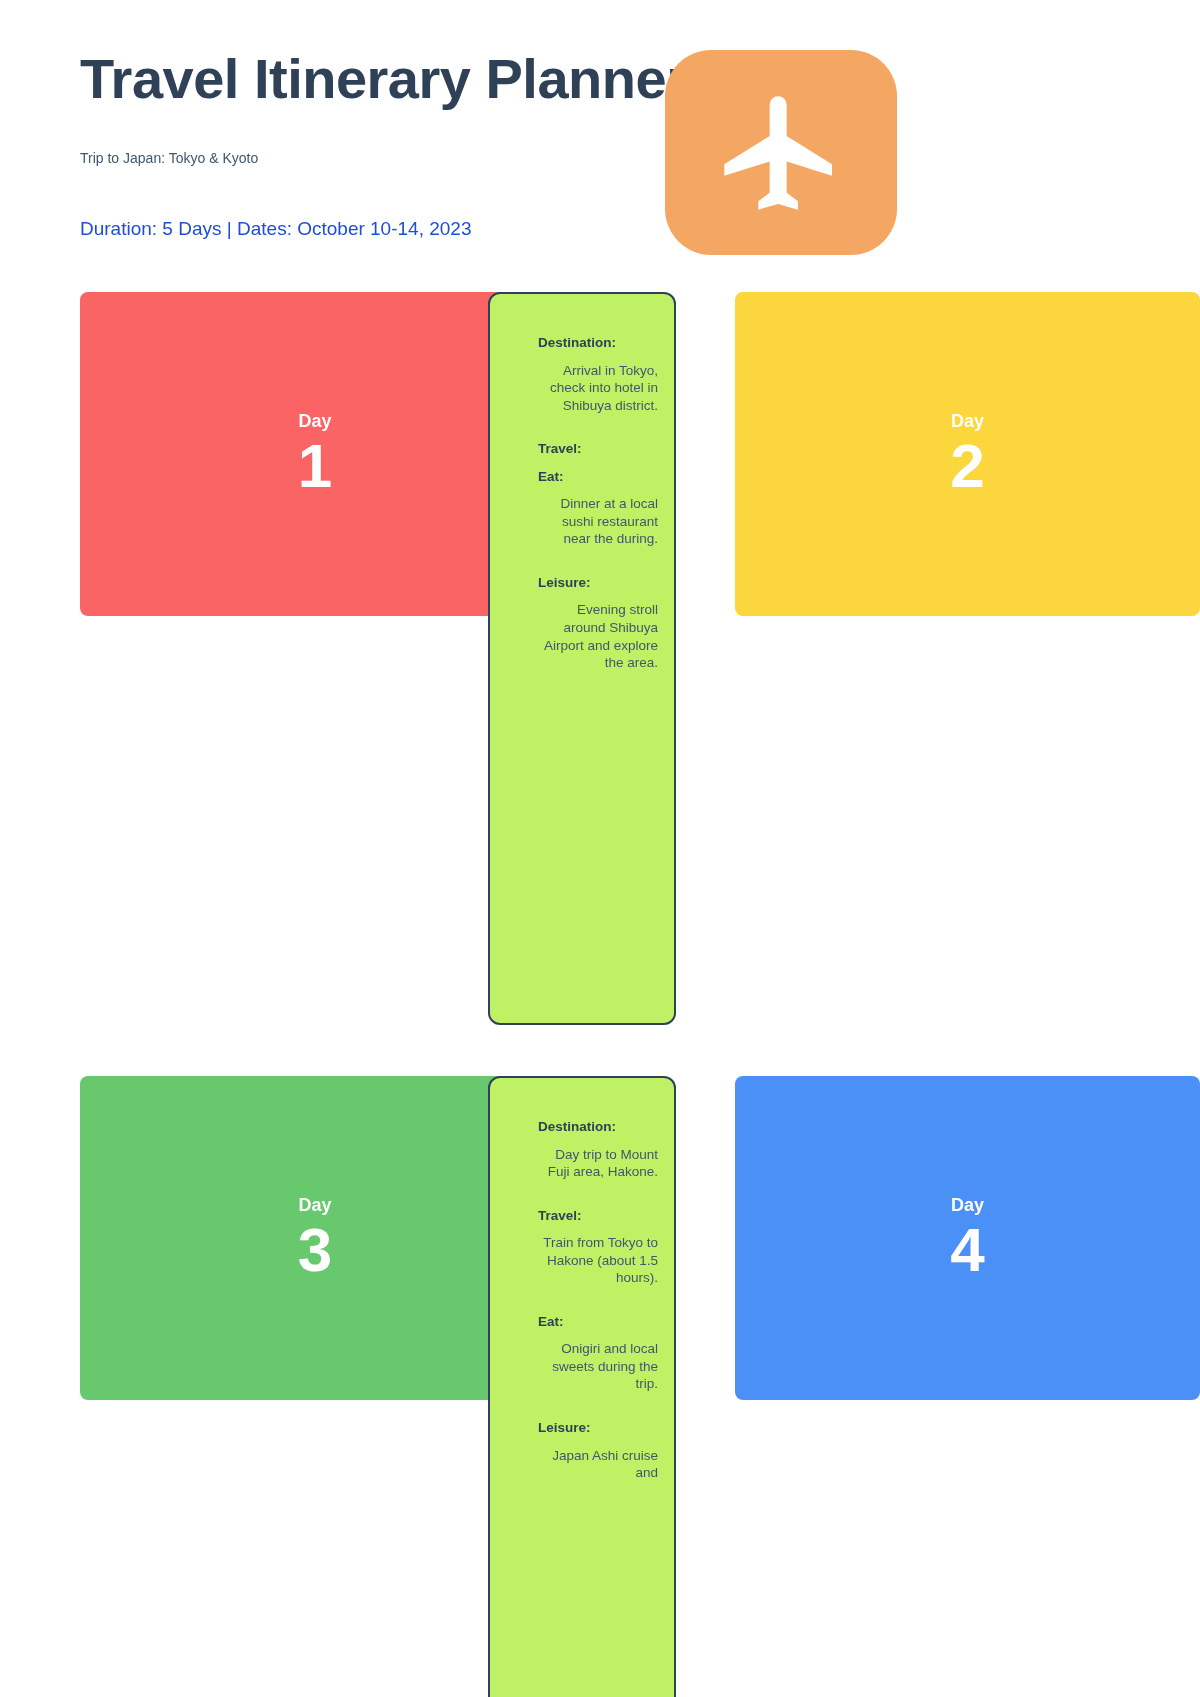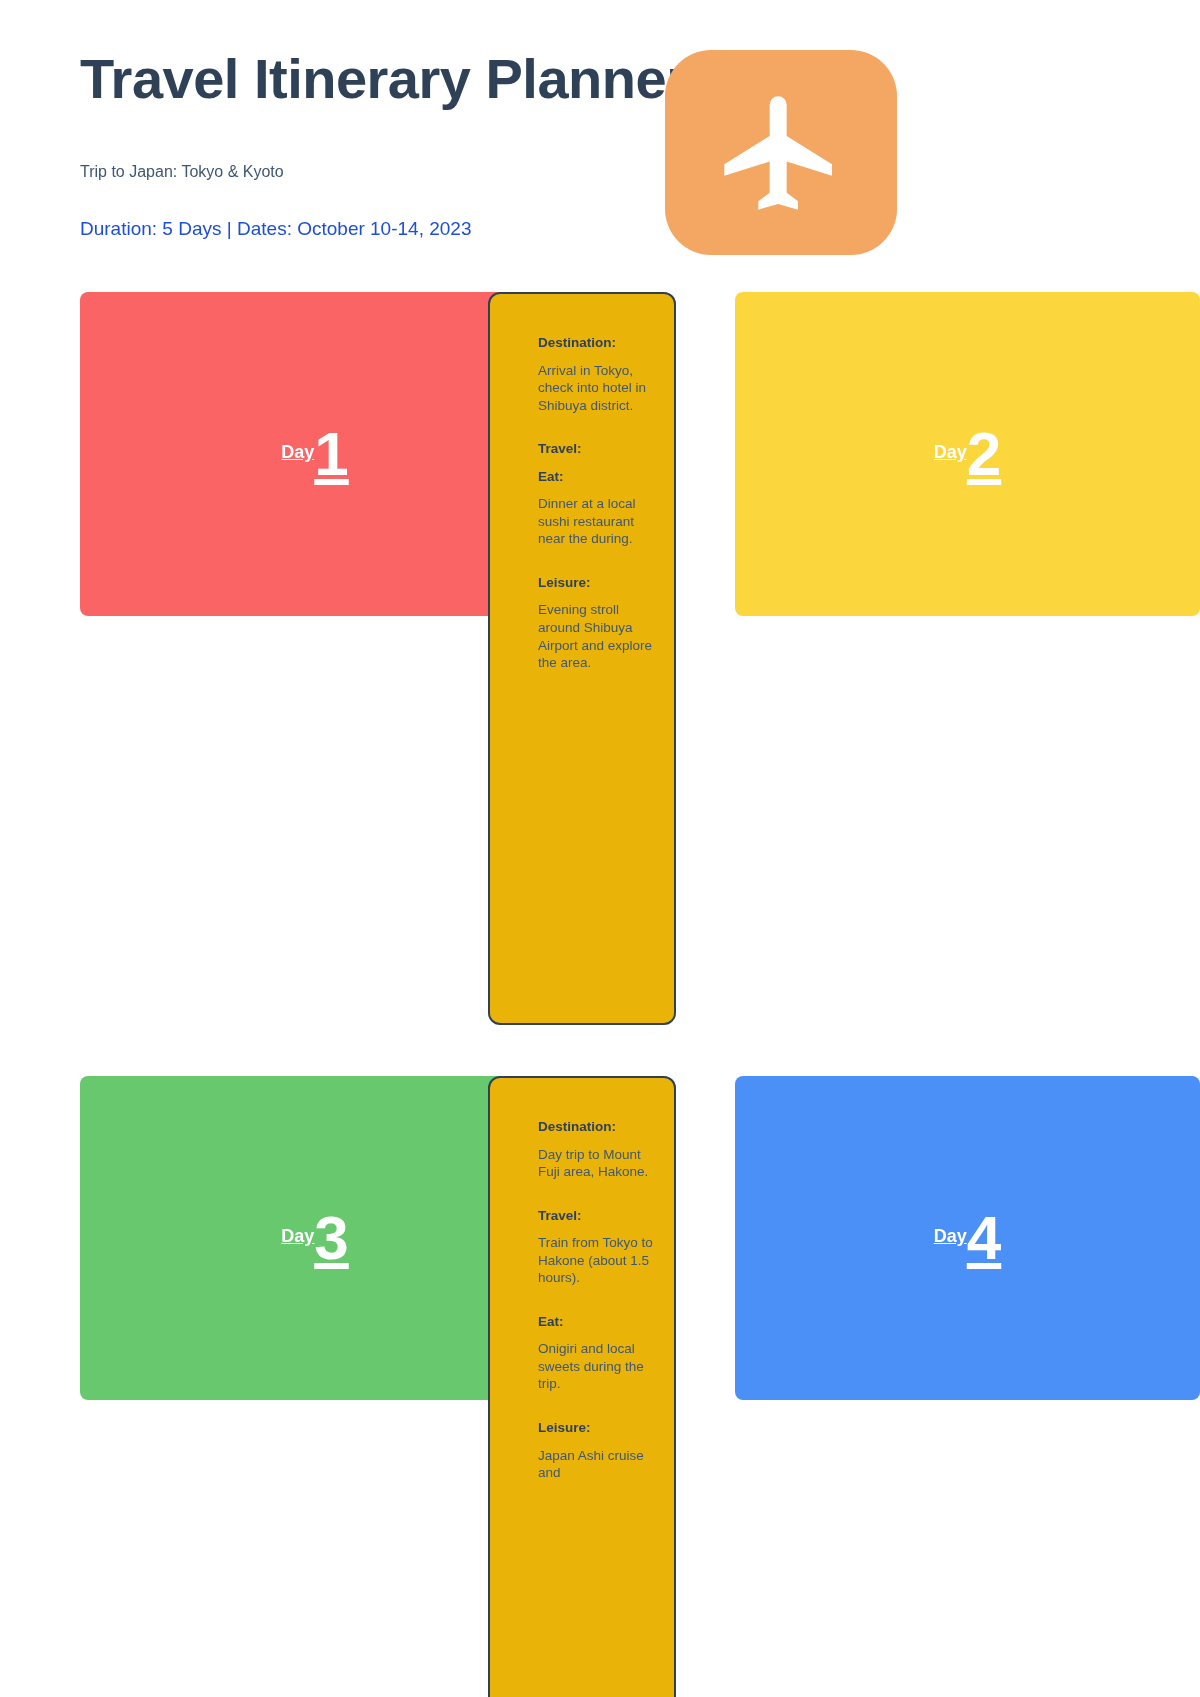--- a/index.html
+++ b/index.html
@@ -35,25 +35,25 @@
   .page-title {
     font-size: 56px;
     font-weight: bold;
     line-height: 1.1;
     color: #2F4156;
     letter-spacing: -0.5px;
     white-space: nowrap;
     margin: 0;
   }
   .subtitle {
-    font-size: 16px;
+    font-size: 14px;
     color: #3F5771;
     margin: 0;
     position: absolute;
-    top: 115px;
+    top: 102px;
     left: 0;
     white-space: nowrap;
   }
   .duration {
     font-size: 19px;
     color: #1d4ed8;
     margin: 0;
     position: absolute;
     top: 170px;
     left: 0;
@@ -100,62 +100,62 @@
     width: 500px;
     flex: 0 0 500px;
     padding-left: 35px;
   }
 
   
   .day-tile {
     height: 324px;
     border-radius: 8px;
     display: flex;
-    flex-direction: row;
+    flex-direction: column;
     align-items: center;
     justify-content: center;
     color: #ffffff;
-    text-decoration: underline;
   }
   .day-tile.wide { width: 470px; }
   .day-tile .day-word {
     font-size: 18px;
     font-weight: bold;
     line-height: 1.2;
     margin-bottom: 2px;
   }
   .day-tile .day-num {
     font-size: 62px;
     font-weight: bold;
     line-height: 1;
   }
 
   
   .detail-card {
     width: 188px;
     border: 2px solid #2F4156;
     border-radius: 12px;
-    background: #eab308;
+    background: #bef264;
     padding: 40px 16px 22px 48px;
   }
   .detail-card.row1 { height: 733px; }
   .detail-card.row2 { height: 733px; }
 
   .detail-label {
     font-size: 13.5px;
     font-weight: bold;
     color: #2F4156;
     margin: 0 0 10px 0;
     line-height: 1.3;
   }
   .detail-text {
     font-size: 13.5px;
     color: #3F5771;
     margin: 0 0 26px 0;
     line-height: 1.3;
+    text-align: right;
   }
   .detail-text:last-child { margin-bottom: 0; }
 </style>
 </head>
 <body>
 
 <div class="page">
 
   <div class="header">
     <h1 class="page-title">Travel Itinerary Planner</h1>

